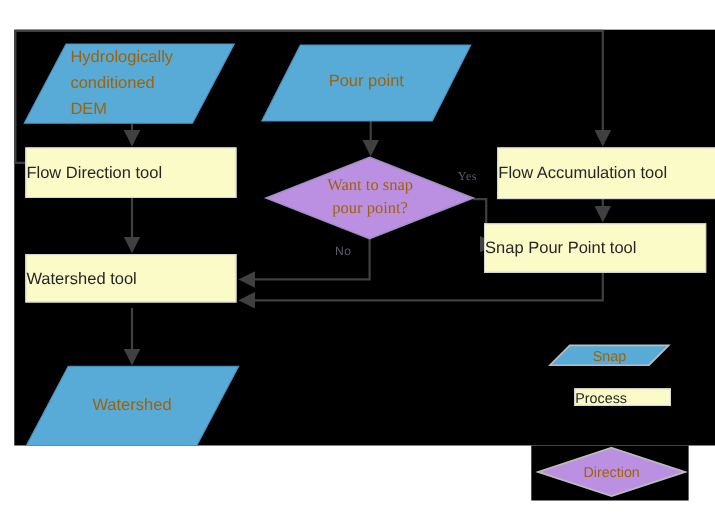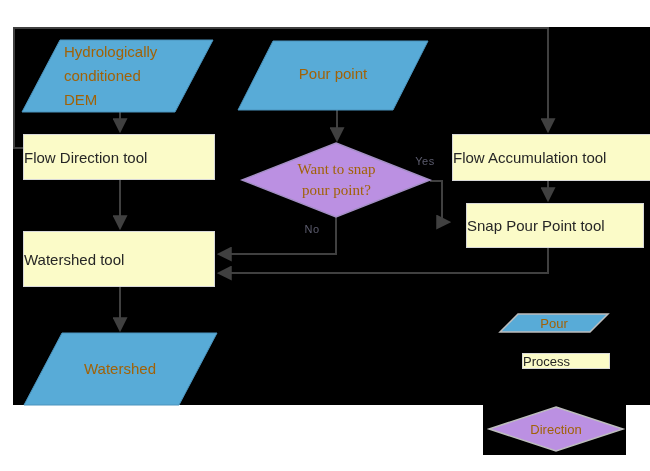--- a/index.html
+++ b/index.html
@@ -77,37 +77,37 @@
     <polygon points="518,314 608,314 590,332 500,332" fill="#58abd7" stroke="#bdbdbd" stroke-width="1.5"></polygon>
     <polygon points="556,407 623,429 556,451 489,429" fill="#bb90e2" stroke="#bdbdbd" stroke-width="1.5"></polygon>
   </svg>
 
   <div class="process-box" style="left:23px;top:134px;width:192px;height:46px;">
     <span>Flow Direction tool</span>
   </div>
   <div class="process-box" style="left:452px;top:134px;width:208px;height:47px;">
     <span>Flow Accumulation tool</span>
   </div>
-  <div class="process-box" style="left:466px;top:203px;width:178px;height:45px;">
+  <div class="process-box" style="left:440px;top:203px;width:202px;height:45px;">
     <span>Snap Pour Point tool</span>
   </div>
-  <div class="process-box" style="left:23px;top:231px;width:192px;height:56px;">
+  <div class="process-box" style="left:23px;top:231px;width:192px;height:44px;">
     <span>Watershed tool</span>
   </div>
   <div class="process-box legend-text" style="left:522px;top:353px;width:88px;height:16px;">
     <span>Process</span>
   </div>
 
   <div class="label left" style="left:64px;top:40px;width:130px;height:72px;">Hydrologically
 conditioned
 DEM</div>
   <div class="label" style="left:273px;top:63px;width:120px;height:20px;">Pour point</div>
   <div class="label" style="left:266px;top:158px;width:141px;height:44px;font-family:Liberation Serif, serif;">Want to snap
 pour point?</div>
   <div class="label" style="left:60px;top:358px;width:120px;height:20px;">Watershed</div>
 
-  <div class="edge-label" style="left:408px;top:154px;width:34px;height:14px;">Yes</div>
+  <div class="edge-label" style="left:408px;top:154px;width:34px;height:14px;font-family:Liberation Serif, serif;">Yes</div>
   <div class="edge-label" style="left:298px;top:222px;width:28px;height:14px;text-align:center;">No</div>
 
-  <div class="label legend-text" style="left:514px;top:315px;width:80px;height:16px;">Pour</div>
+  <div class="label legend-text" style="left:514px;top:315px;width:80px;height:16px;">Snap</div>
   <div class="label legend-text" style="left:506px;top:420px;width:100px;height:18px;">Direction</div>
 
 </div>
 
 </body></html>

